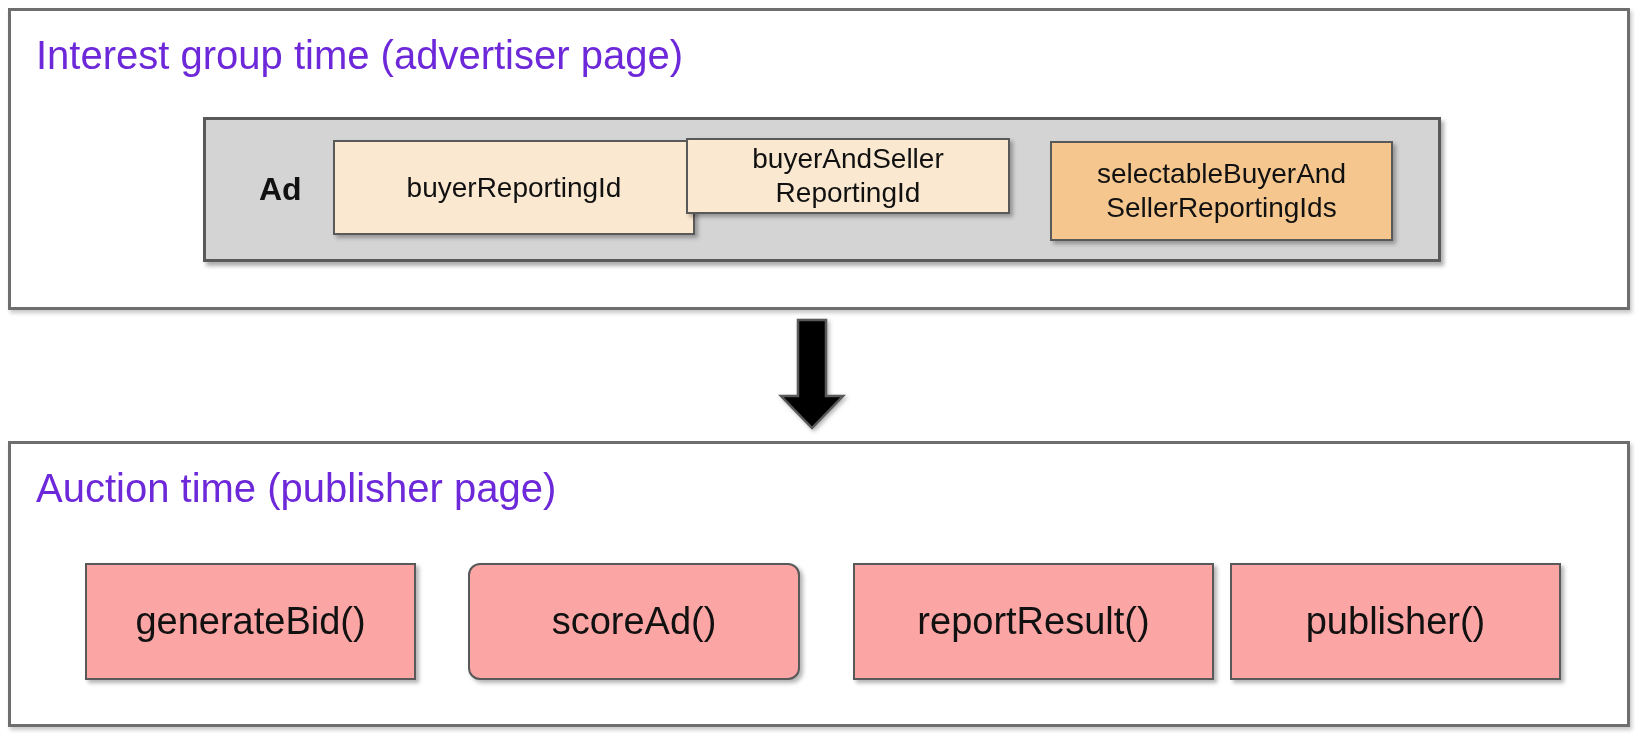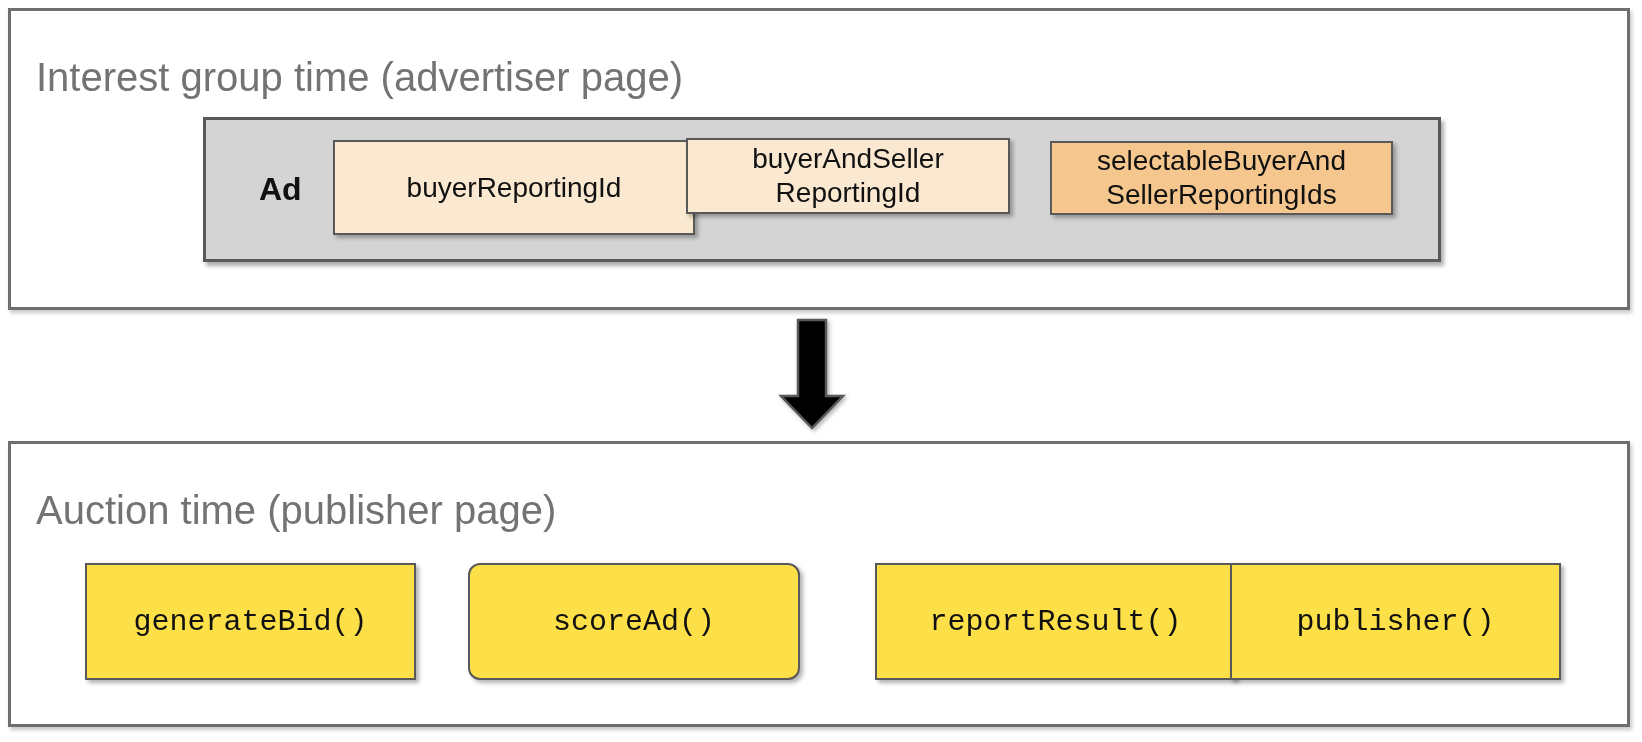--- a/index.html
+++ b/index.html
@@ -14,23 +14,23 @@
   .section{
     position:absolute;
     background:#ffffff;
     border:3px solid #6e6e6e;
     box-sizing:border-box;
     box-shadow:2px 3px 4px rgba(0,0,0,0.22);
   }
   .section-top{left:8px;top:8px;width:1622px;height:302px;}
   .section-bottom{left:8px;top:441px;width:1622px;height:286px;}
   .section-title{
-    position:absolute;left:25px;top:42px;
+    position:absolute;left:25px;top:20px;
     font-size:40px;line-height:48px;
-    color:#737373;
+    color:#6d28d9;
     white-space:nowrap;
   }
   .ad-container{
     position:absolute;left:192px;top:106px;
     width:1238px;height:145px;
     background:#d4d4d4;
     border:3px solid #595959;
     box-sizing:border-box;
     box-shadow:3px 4px 4px rgba(0,0,0,0.32);
   }
@@ -46,39 +46,38 @@
     box-sizing:border-box;
     box-shadow:3px 3px 4px rgba(0,0,0,0.30);
     display:flex;align-items:center;justify-content:center;
     text-align:center;
     font-size:28px;line-height:34px;
     white-space:pre-line;
     color:#111111;
   }
   .field-1{left:127px;top:20px;width:362px;height:95px;}
   .field-2{left:480px;top:18px;width:324px;height:76px;}
-  .field-3{left:844px;top:21px;width:343px;height:74px;background:#f5c78e;}
+  .field-3{left:844px;top:21px;width:343px;height:100px;background:#f5c78e;}
   .arrow-wrap{
     position:absolute;left:775px;top:316px;width:80px;height:118px;
     filter:drop-shadow(2px 2px 2px rgba(0,0,0,0.30));
   }
   .fn-box{
     position:absolute;top:119px;height:117px;
-    background:#fde047;
+    background:#fca5a5;
     border:2.5px solid #595959;
     box-sizing:border-box;
     box-shadow:3px 3px 4px rgba(0,0,0,0.30);
     display:flex;align-items:center;justify-content:center;
-    font-size:30px;color:#111111;
+    font-size:38px;color:#111111;
     text-align:center;
-    font-family:Liberation Mono, monospace;
   }
   .fn-1{left:74px;width:331px;}
   .fn-2{left:457px;width:332px;border-radius:12px;}
-  .fn-3{left:864px;width:361px;}
+  .fn-3{left:842px;width:361px;}
   .fn-4{left:1219px;width:331px;}
 </style>
 </head>
 <body>
 
 <div class="canvas">
 
   <div class="section section-top">
     <div class="section-title">Interest group time (advertiser page)</div>
 

